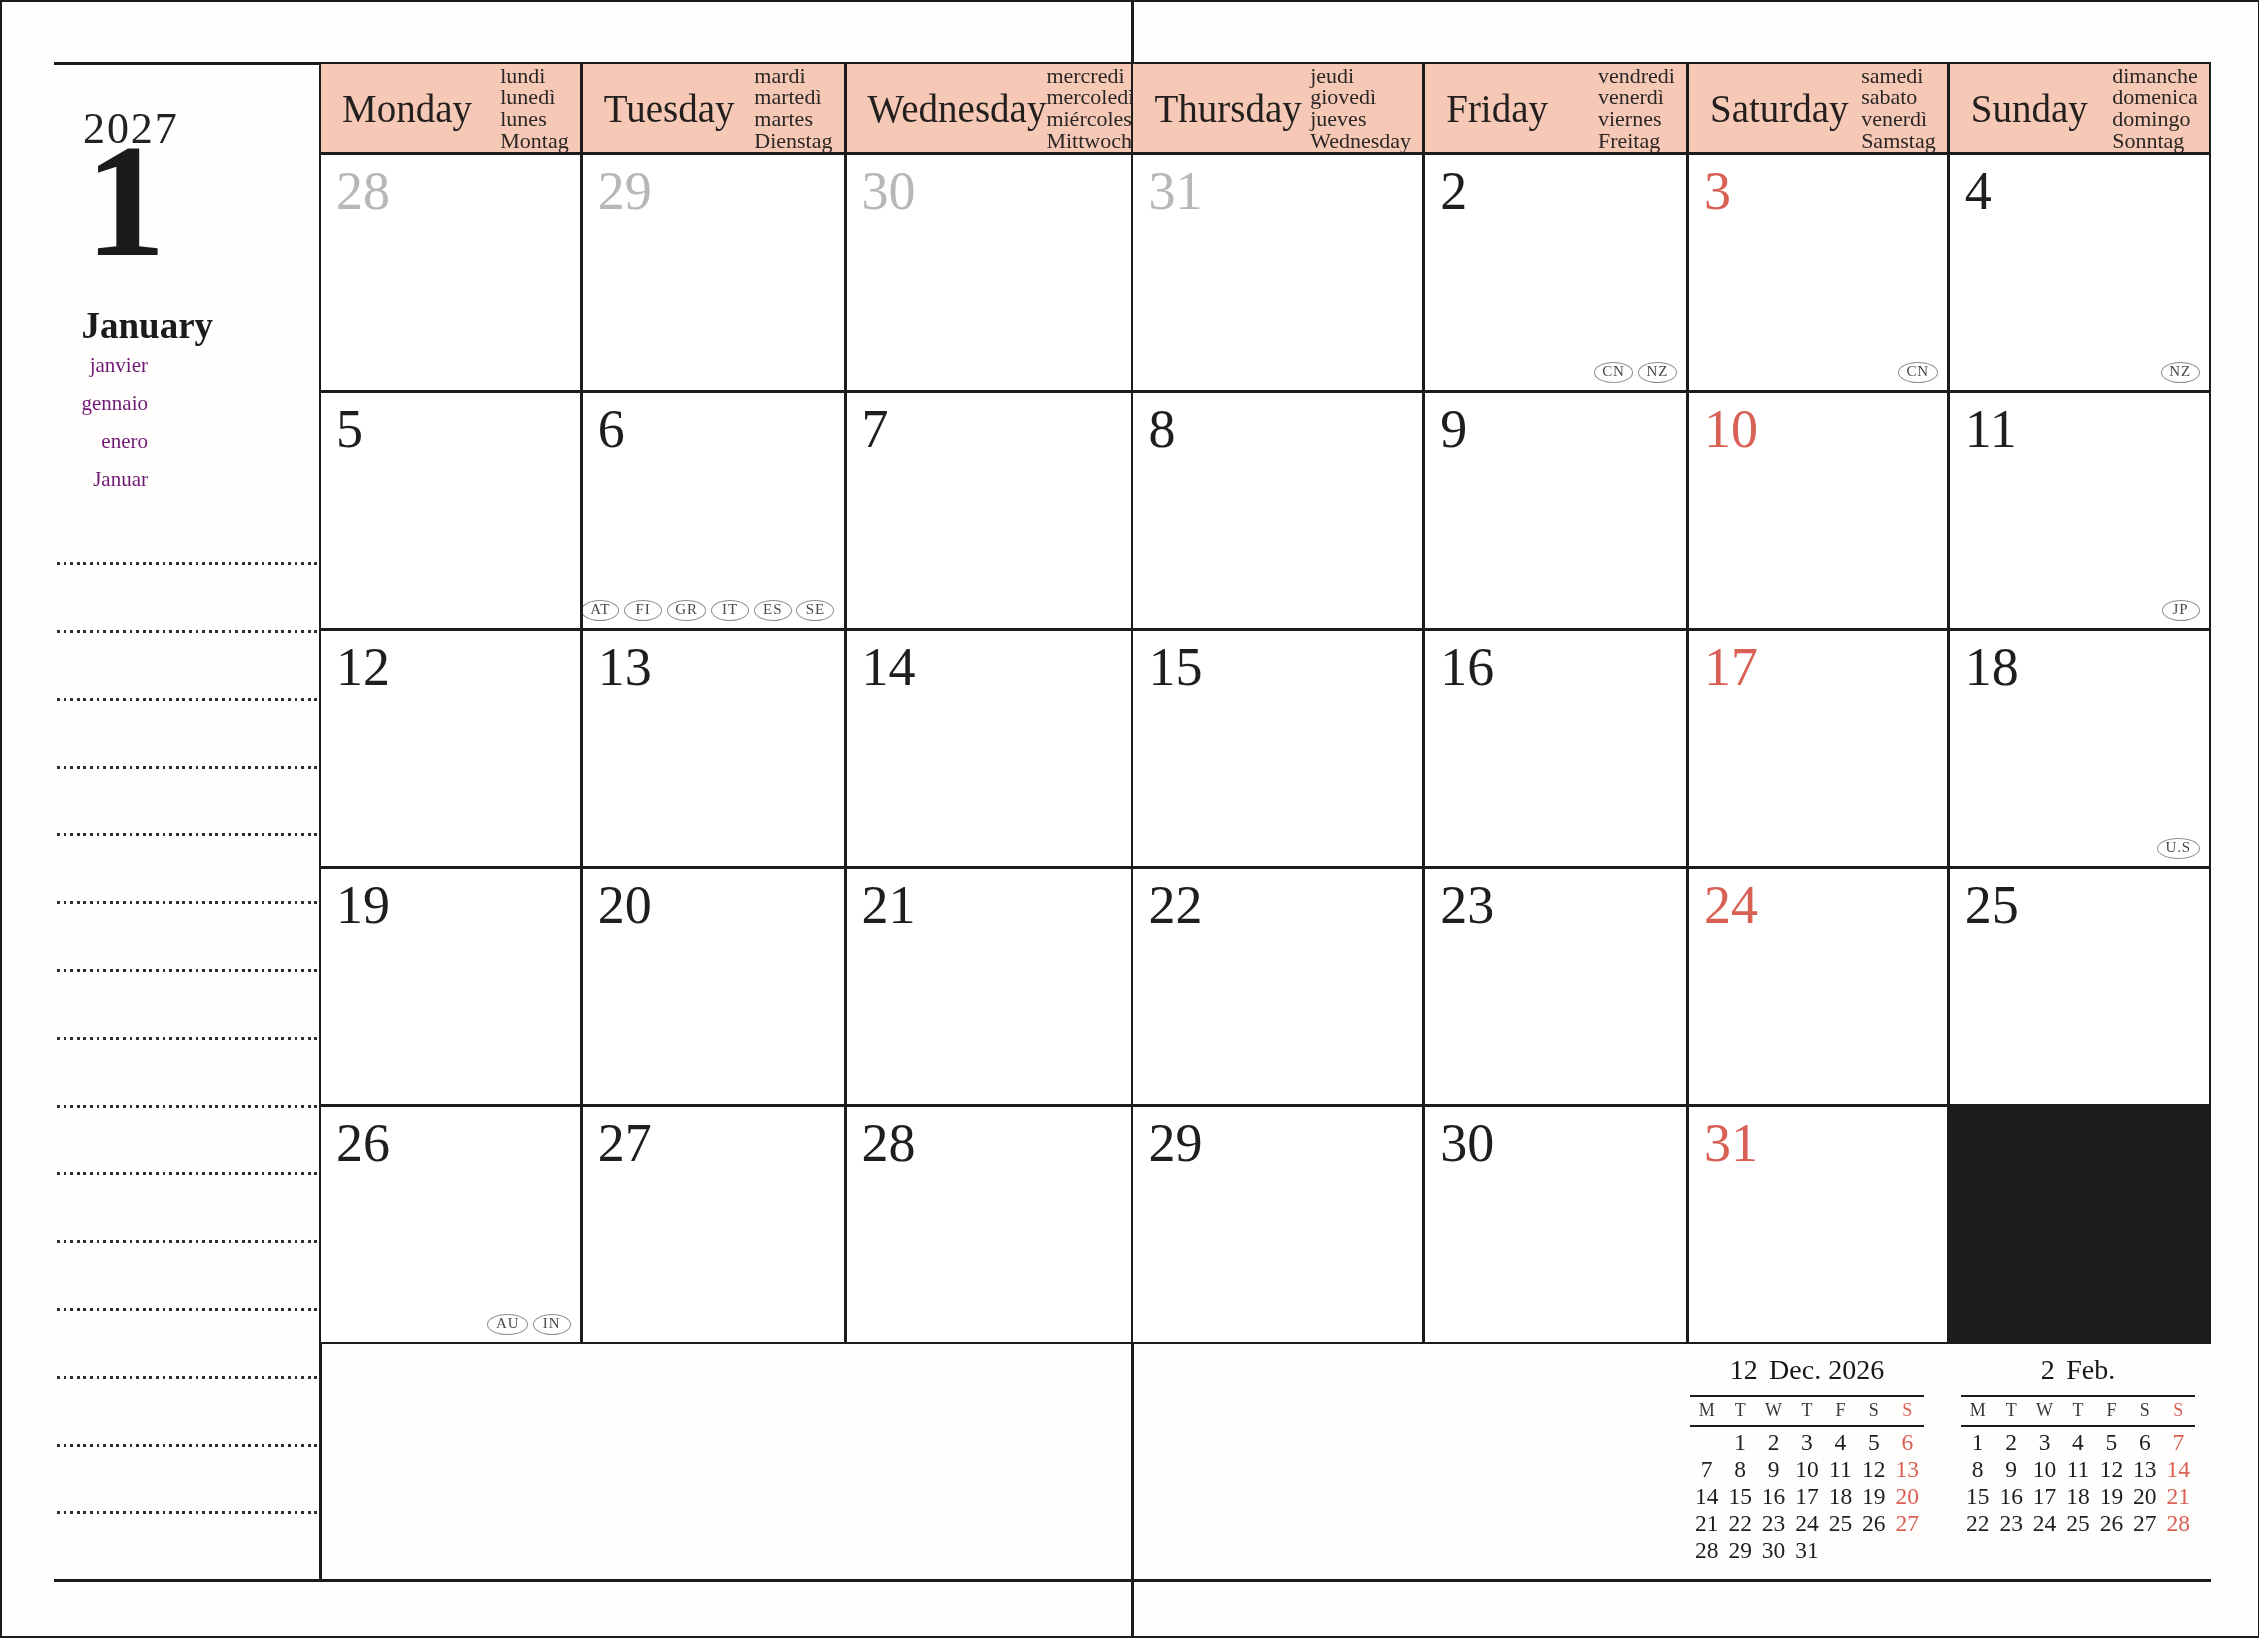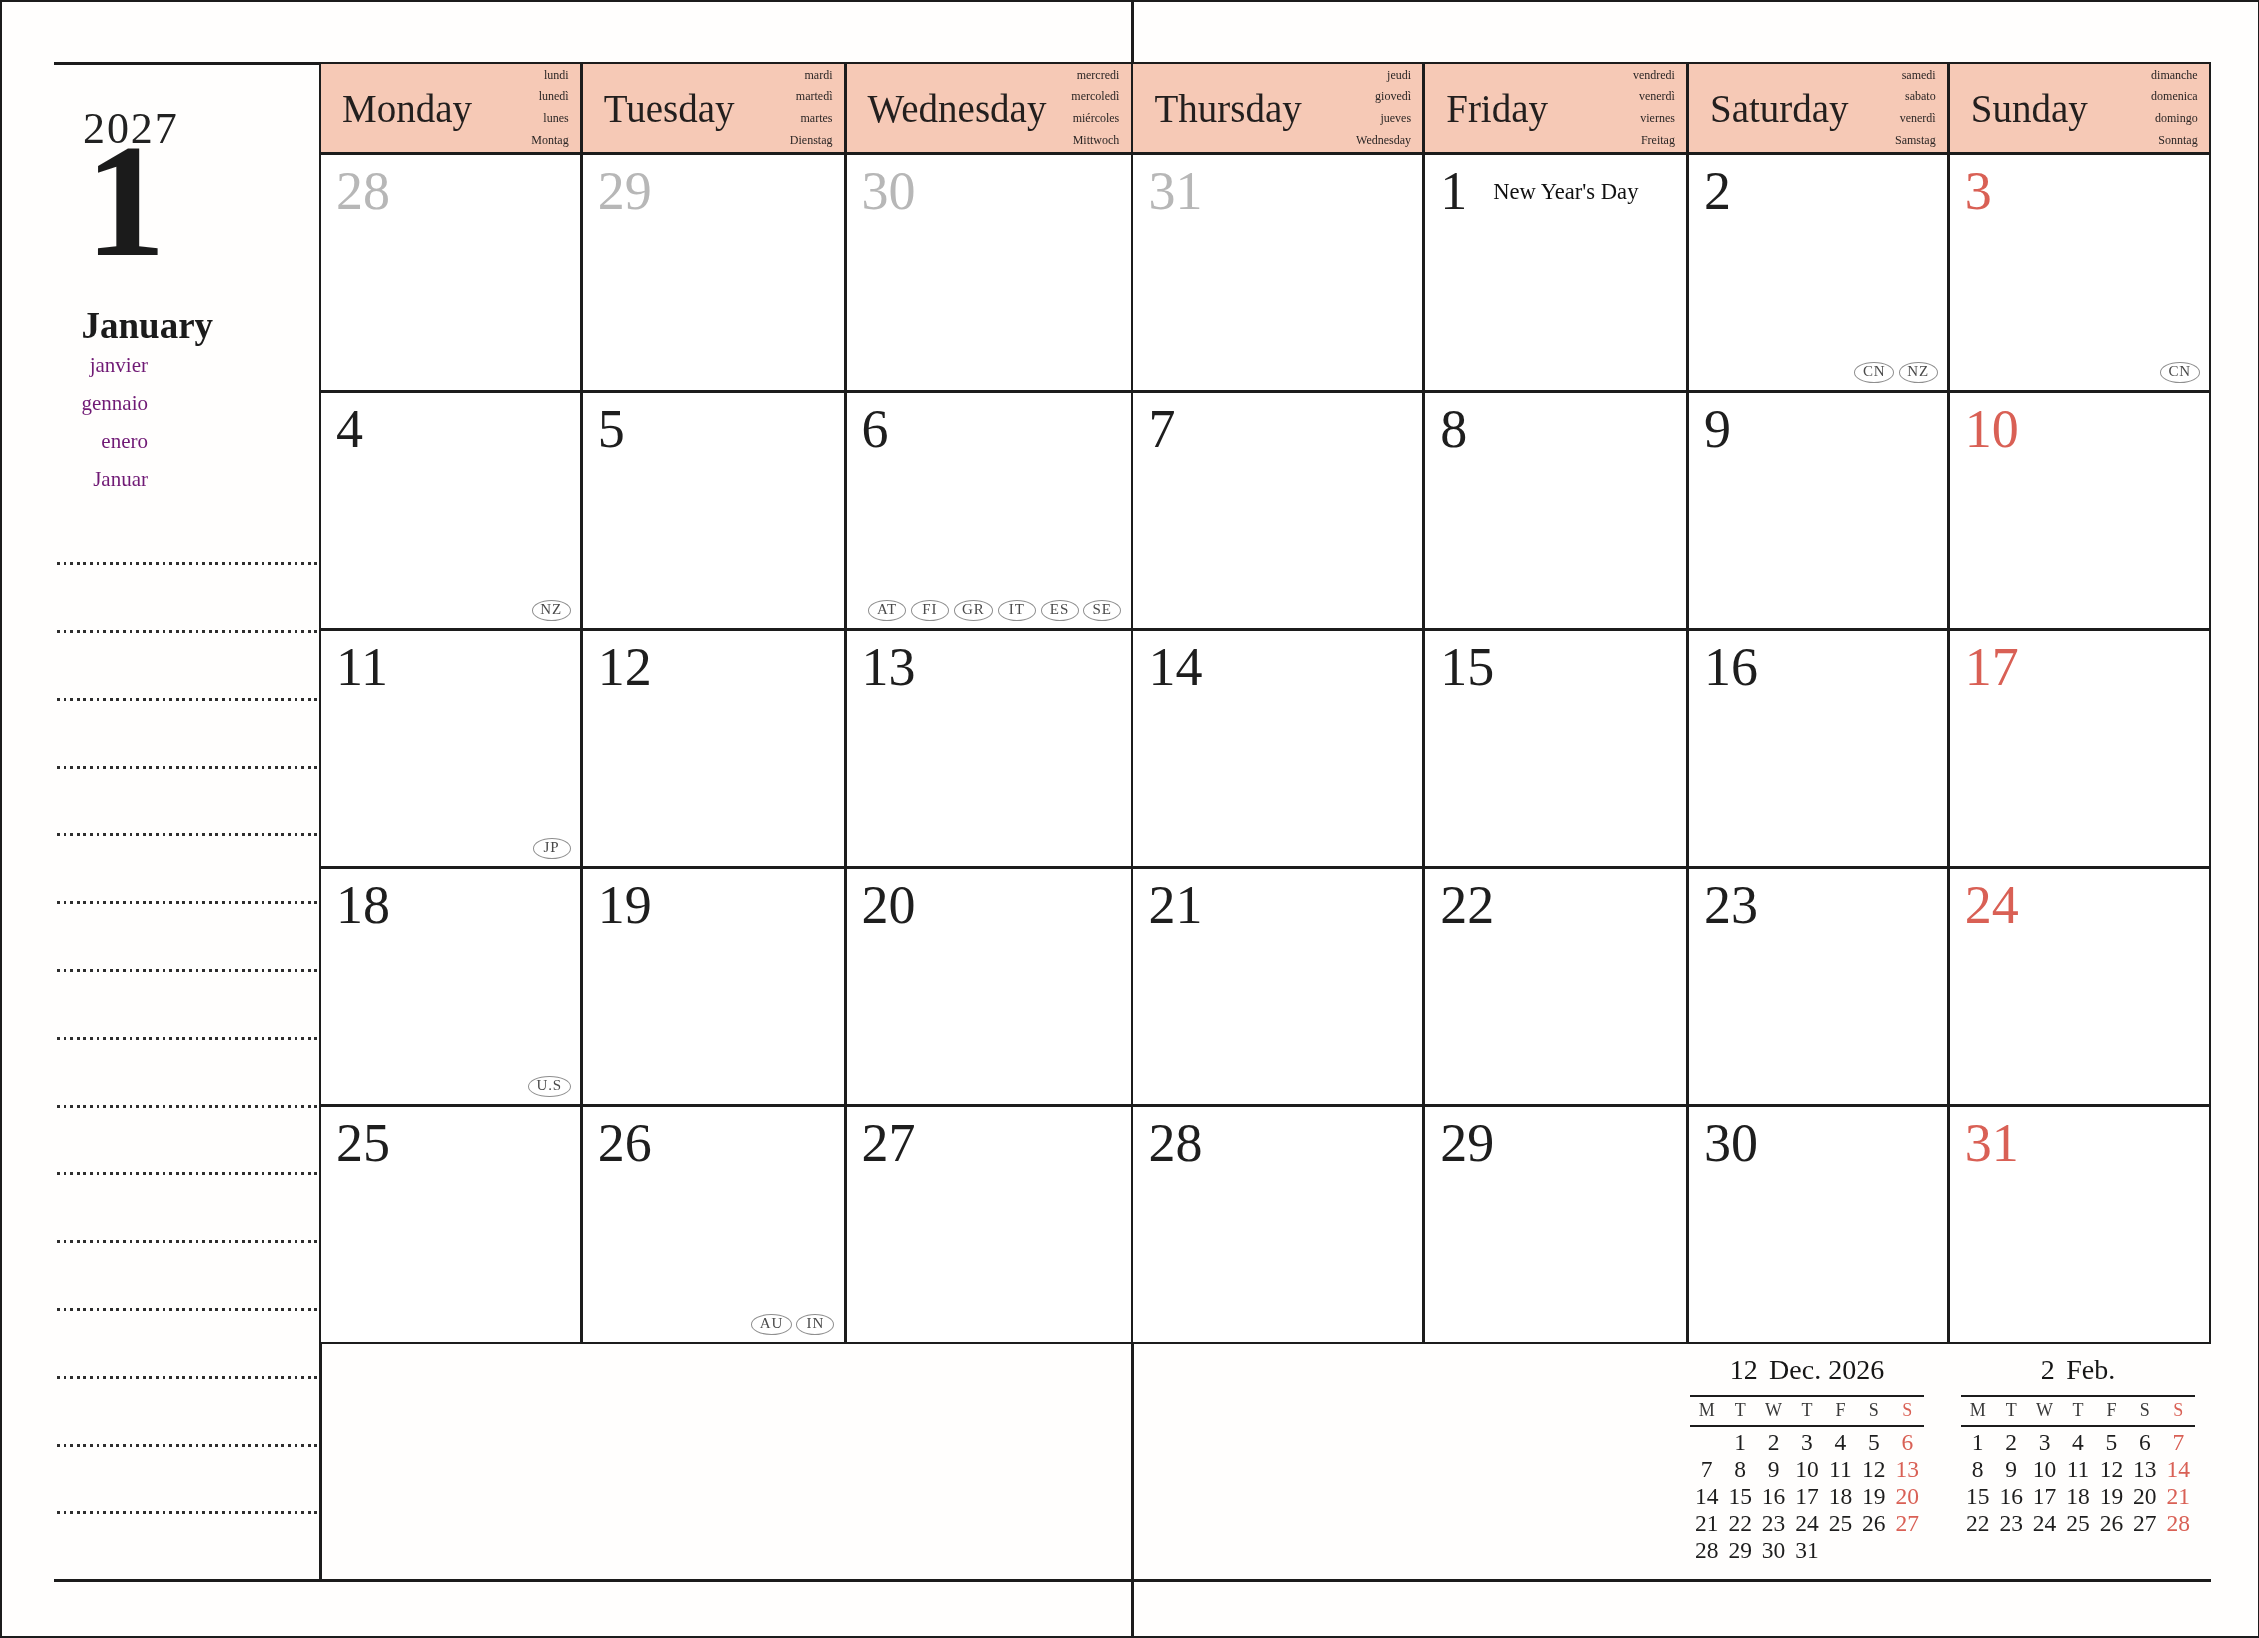--- a/index.html
+++ b/index.html
@@ -34,21 +34,21 @@
     background:repeating-linear-gradient(90deg,#2e2e2e 0 2.8px,transparent 2.8px 6.6px);}
 
   
   .grid{position:absolute;left:317px;top:60px;width:1892px;height:1282px;
     box-sizing:border-box;border:2.8px solid var(--ink);background:var(--ink);
     display:grid;grid-template-columns:259px 261px 284px 289px 261px 258px 1fr;
     grid-template-rows:88px repeat(5,1fr);gap:2.8px;}
   .hcell{background:var(--pink);display:flex;align-items:center;justify-content:space-between;
     padding:0 11.3px 0 21px;overflow:hidden;}
   .hname{font-size:39px;color:#231f1e;}
-  .hsubs{text-align:right;font-size:12px;line-height:21.7px;color:#2b2625;}
+  .hsubs{font-size:22px;line-height:21.7px;color:#2b2625;}
   .cell{position:relative;background:#fff;padding:7.5px 0 0 15px;overflow:hidden;}
   .num{font-size:54px;line-height:1.08;color:#1e1e1e;display:inline-block;}
   .num.muted{color:var(--muted);}
   .num.sun{color:var(--red);}
   .note{display:inline-block;vertical-align:top;margin:17px 0 0 26px;font-size:22.6px;color:#111;}
   .badges{position:absolute;right:9.4px;bottom:6.6px;display:flex;gap:4.7px;}
   .badge{box-sizing:border-box;border:1.9px solid var(--badge);border-radius:50%;
     min-width:38px;height:21px;padding:0 7.5px;font-size:15px;line-height:17px;
     color:#4a4a4a;text-align:center;letter-spacing:0.9px;background:#fff;}
 
@@ -168,21 +168,20 @@
           <div>dimanche</div>
           <div>domenica</div>
           <div>domingo</div>
           <div>Sonntag</div>
         </div>
       </div>
       <div class="cell"><span class="num muted">28</span></div>
       <div class="cell"><span class="num muted">29</span></div>
       <div class="cell"><span class="num muted">30</span></div>
       <div class="cell"><span class="num muted">31</span></div>
-      <div class="cell"><span class="num">1</span><span class="note">New Year's Day</span></div>
       <div class="cell"><span class="num">2</span><div class="badges">
           <span class="badge">CN</span>
           <span class="badge">NZ</span>
         </div></div>
       <div class="cell"><span class="num sun">3</span><div class="badges">
           <span class="badge">CN</span>
         </div></div>
       <div class="cell"><span class="num">4</span><div class="badges">
           <span class="badge">NZ</span>
         </div></div>

